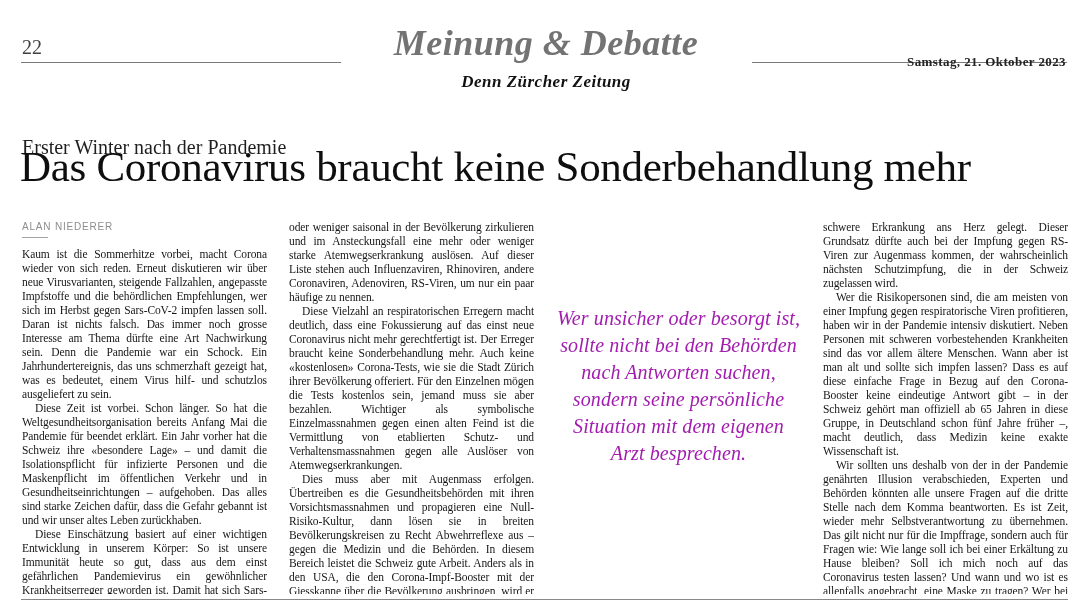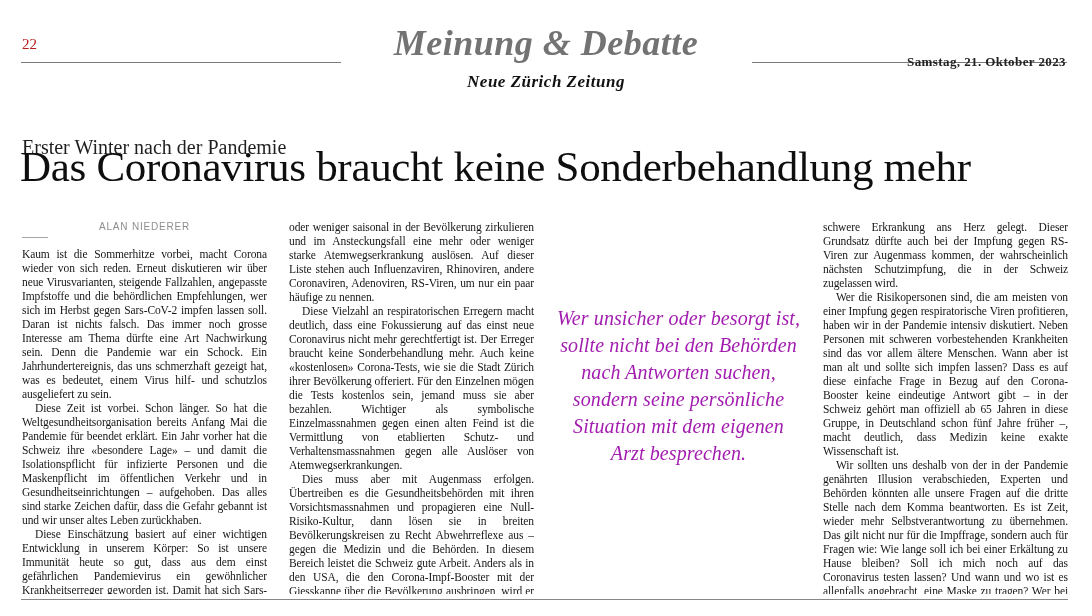--- a/index.html
+++ b/index.html
@@ -15,22 +15,22 @@
     font-family: "Liberation Serif", serif;
     color: #1a1a1a;
     overflow: hidden;
   }
 
   
   .page-number {
     position: absolute;
     left: 22px;
     top: 36px;
-    font-size: 15px;
-    color: #b91c1c;
+    font-size: 20px;
+    color: #404040;
     text-align: right;
   }
   .rule-left {
     position: absolute;
     left: 21px;
     top: 62px;
     width: 320px;
     border-top: 1px solid #7a7a7a;
   }
   .rule-right {
@@ -118,21 +118,21 @@
   }
   .col p { margin: 0; }
   .col p.indent { text-indent: 13px; }
 
   .byline {
     font-family: "Liberation Sans", sans-serif;
     font-size: 10px;
     letter-spacing: 0.8px;
     color: #8d8d8d;
     margin-bottom: 2px;
-    text-align: center;
+    text-align: left;
   }
   .byline-rule {
     width: 26px;
     border-top: 1px solid #a5a5a5;
     margin: 3px 0 9px 0;
   }
 
   .quote-col {
     overflow: visible;
   }
@@ -157,21 +157,21 @@
 </style>
 </head>
 <body>
 
 <div class="page">
 
   <div class="page-number">22</div>
   <div class="rule-left"></div>
   <div class="rule-right"></div>
   <div class="section-title">Meinung &amp; Debatte</div>
-  <div class="masthead">Neue Zürich Zeitung</div>
+  <div class="masthead">Denn Zürcher Zeitung</div>
   <div class="issue-date">Samstag, 21. Oktober 2023</div>
 
   <div class="kicker">Erster Winter nach der Pandemie</div>
   <h1 class="headline" style="margin:0;">Das Coronavirus braucht keine Sonderbehandlung mehr</h1>
 
   <div class="text-area">
 
     <div class="col">
       <div class="byline">ALAN NIEDERER</div>
       <div class="byline-rule"></div>

